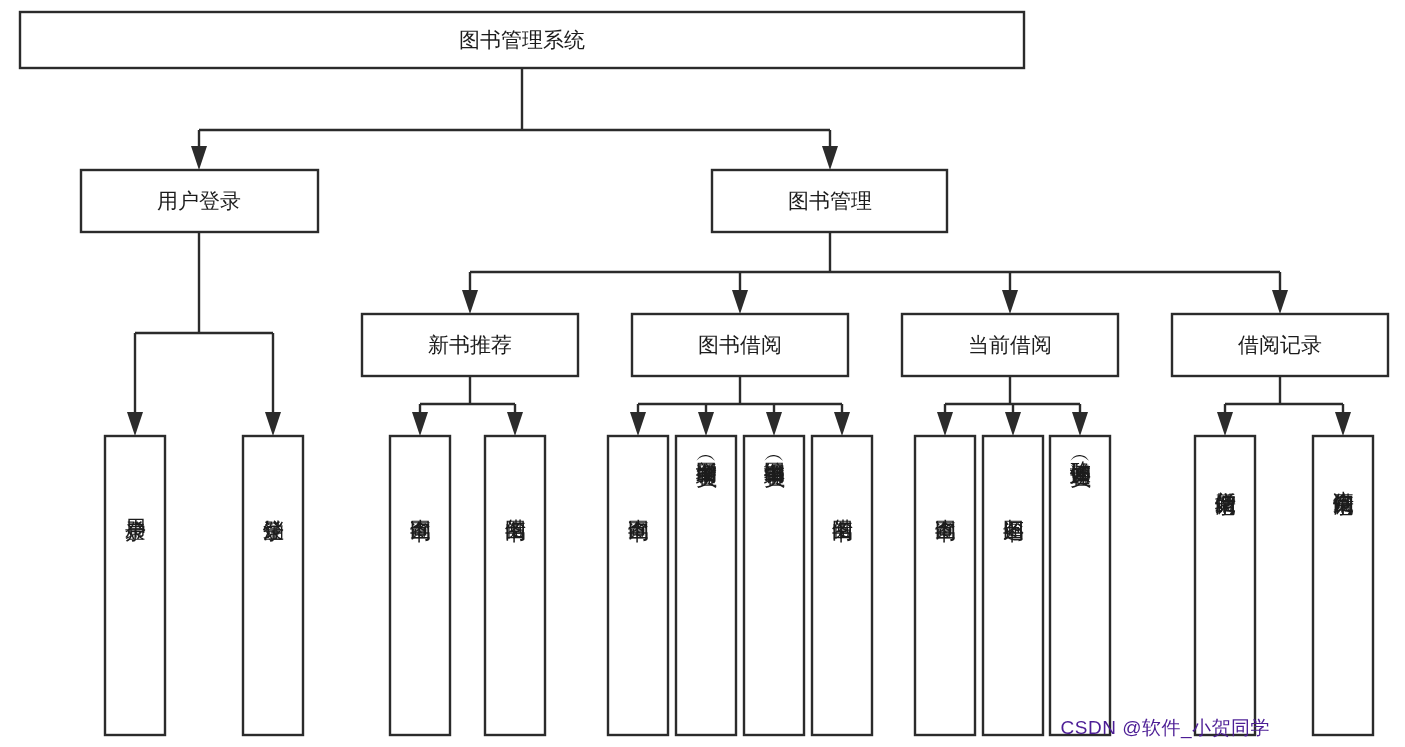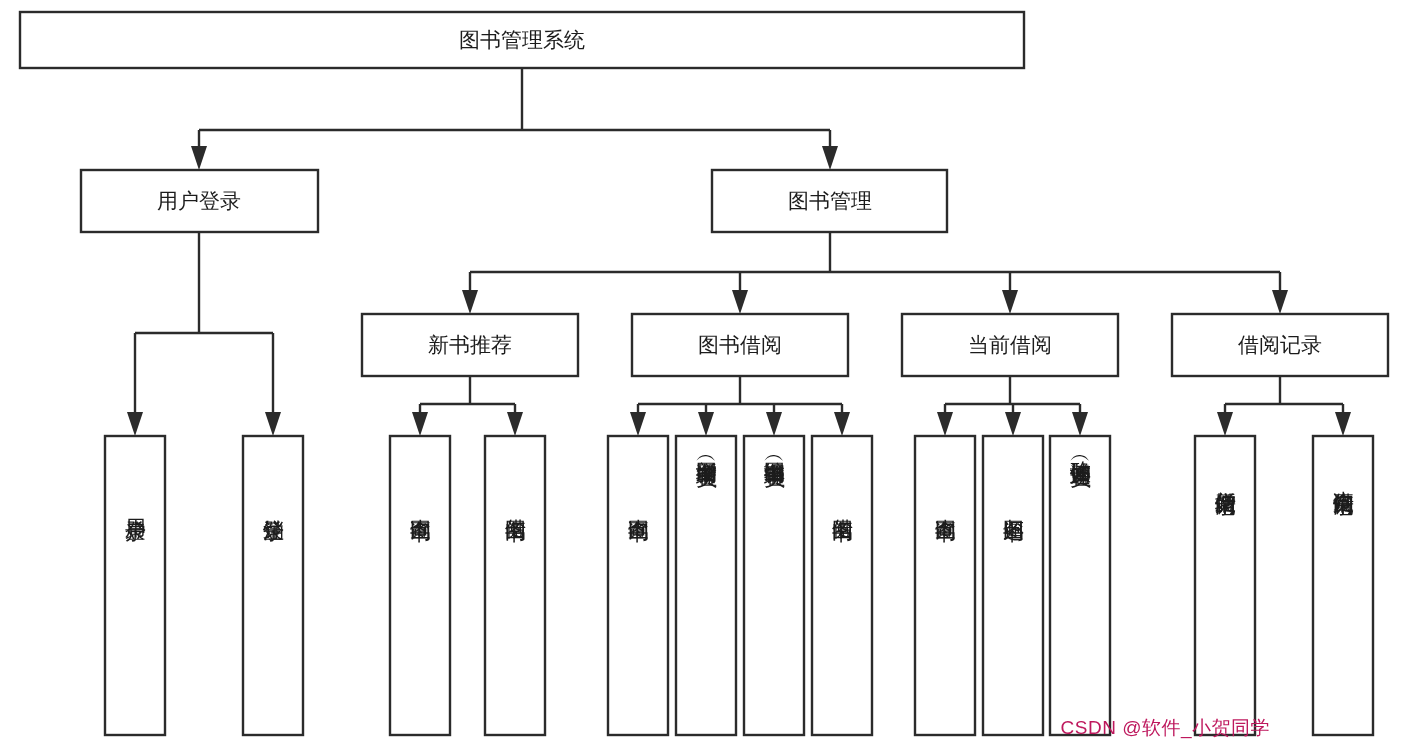--- a/index.html
+++ b/index.html
@@ -68,21 +68,21 @@
     letter-spacing: 1px;
     white-space: nowrap;
     text-align: center;
   }
   #watermark {
     position: absolute;
     right: 18px;
     bottom: 6px;
     font-family: "Liberation Sans", "DejaVu Sans", sans-serif;
     font-size: 19px;
-    color: #be185d;
+    color: #4c1d95;
     letter-spacing: 0.5px;
     white-space: nowrap;
     pointer-events: none;
     text-align: center;
   }
 </style>
 </head>
 <body>
 
 <div id="diagram-root">

